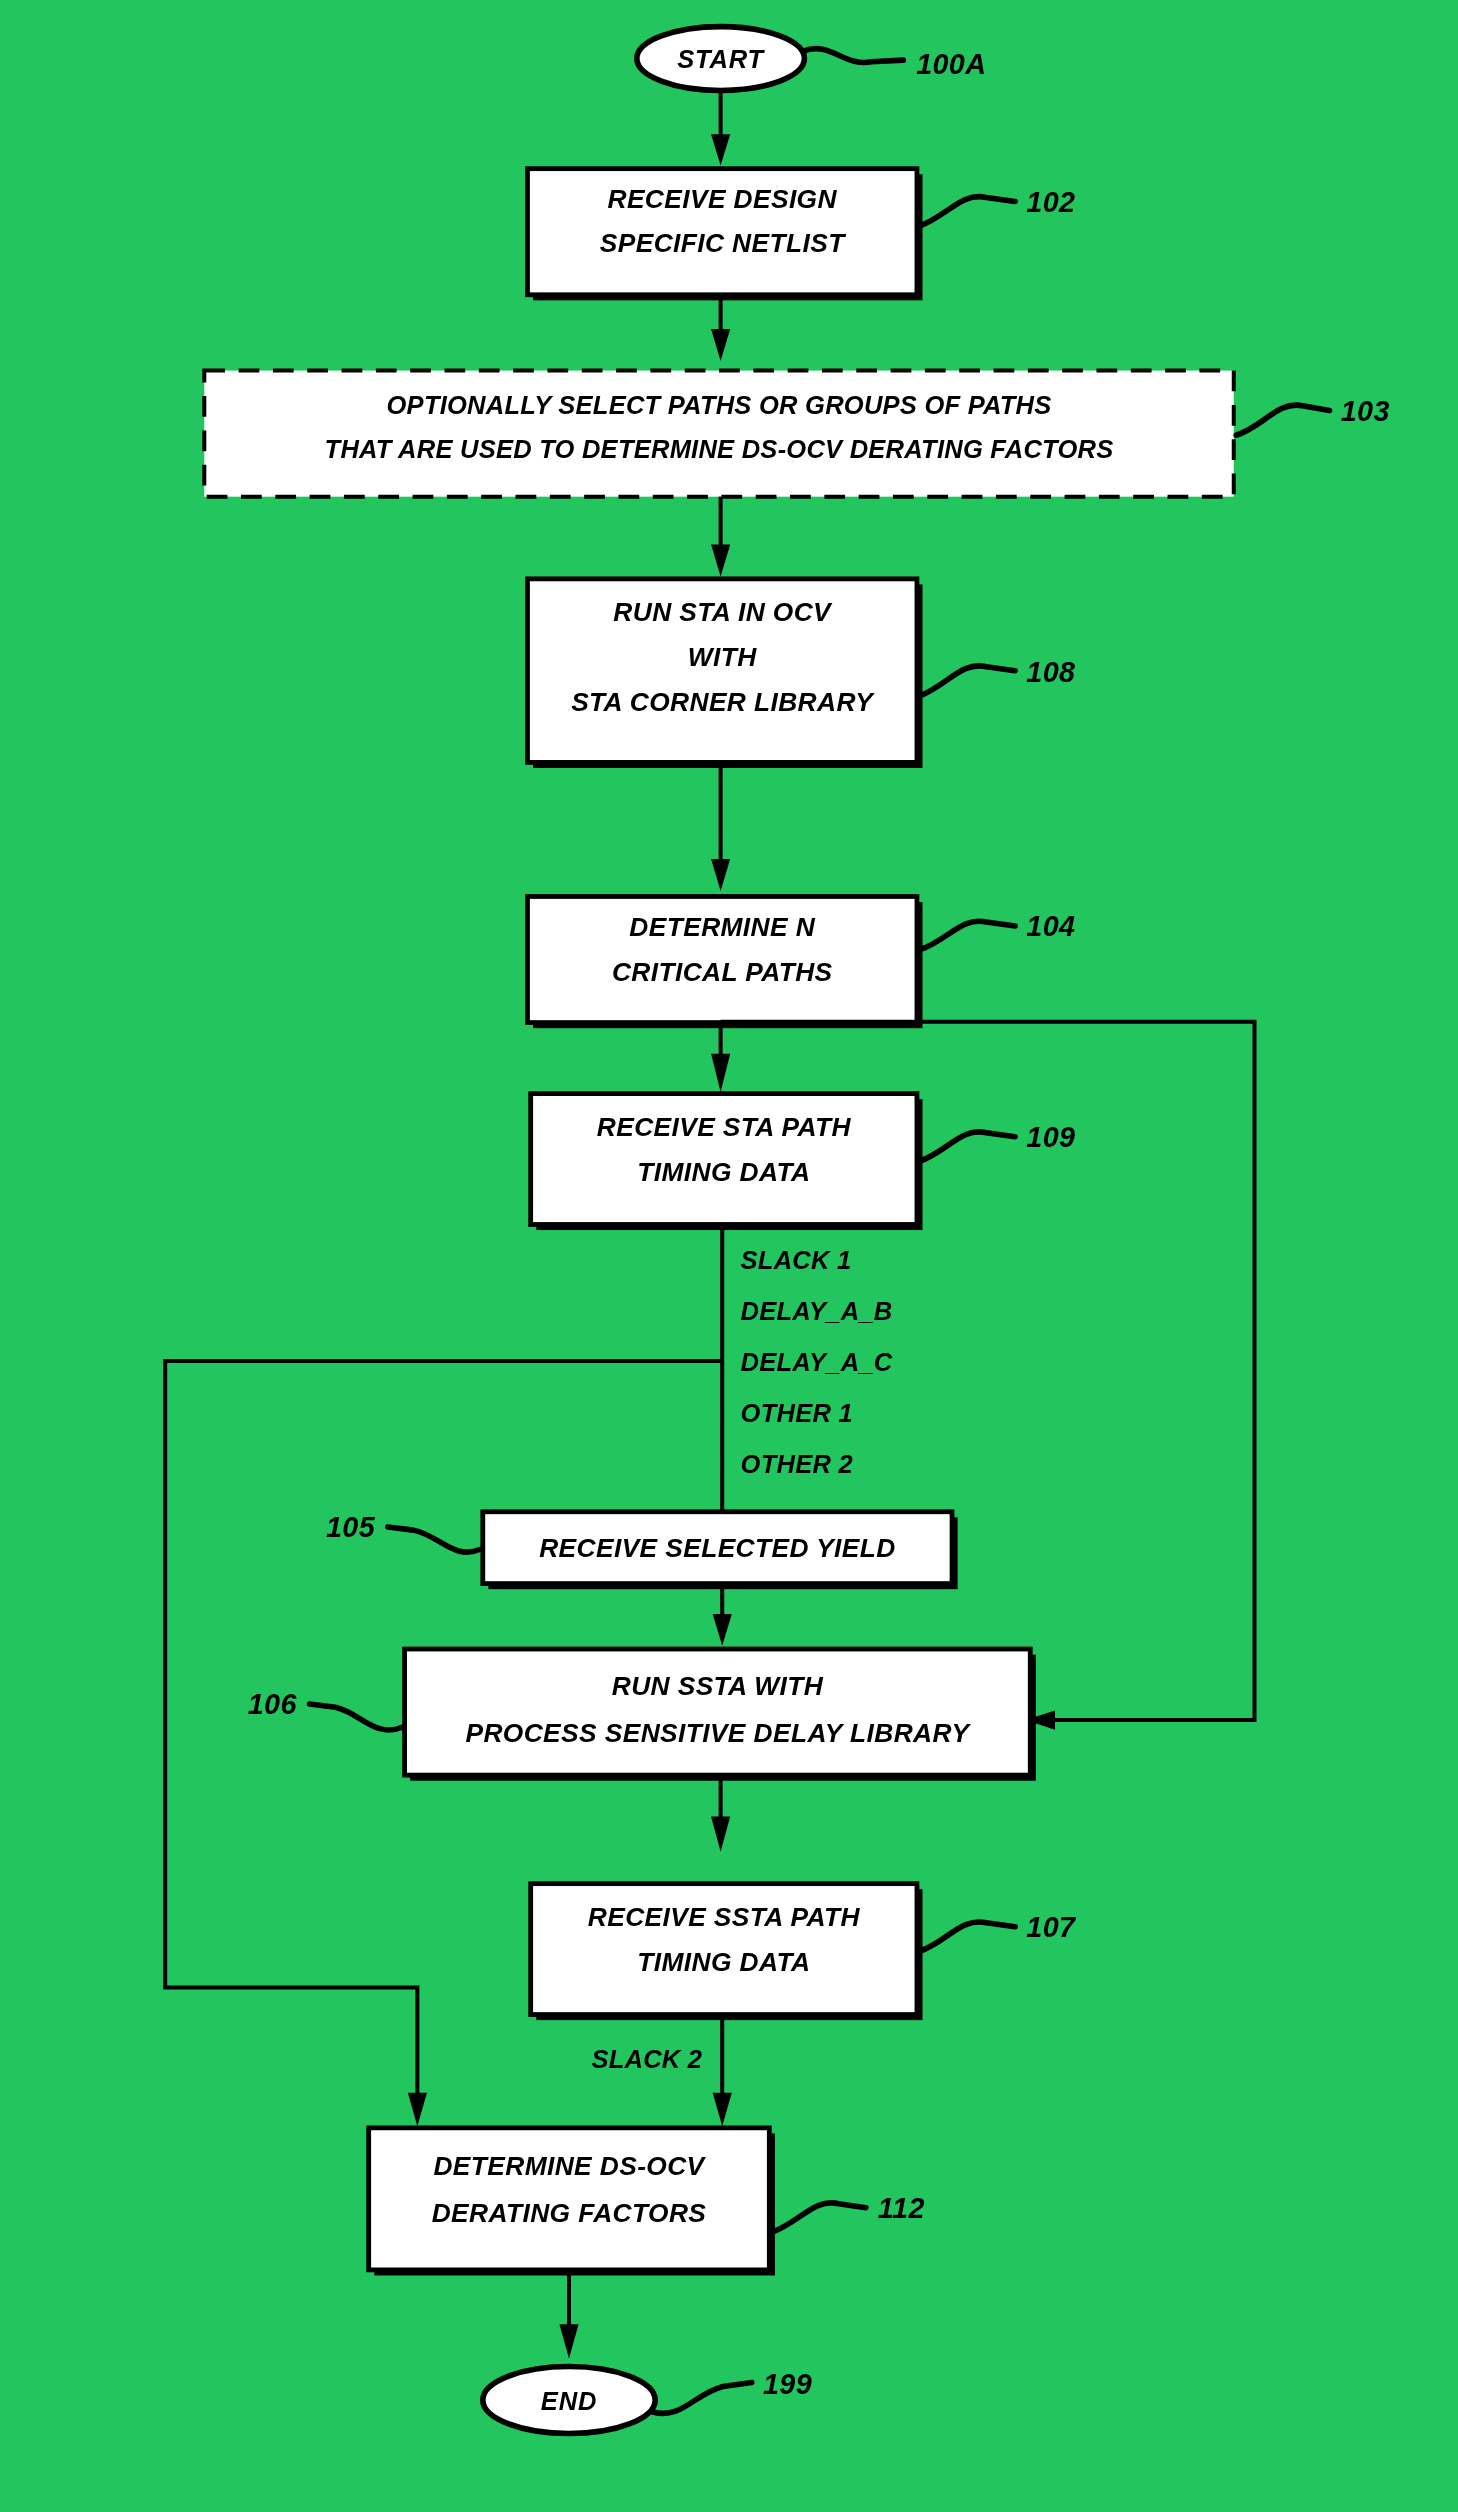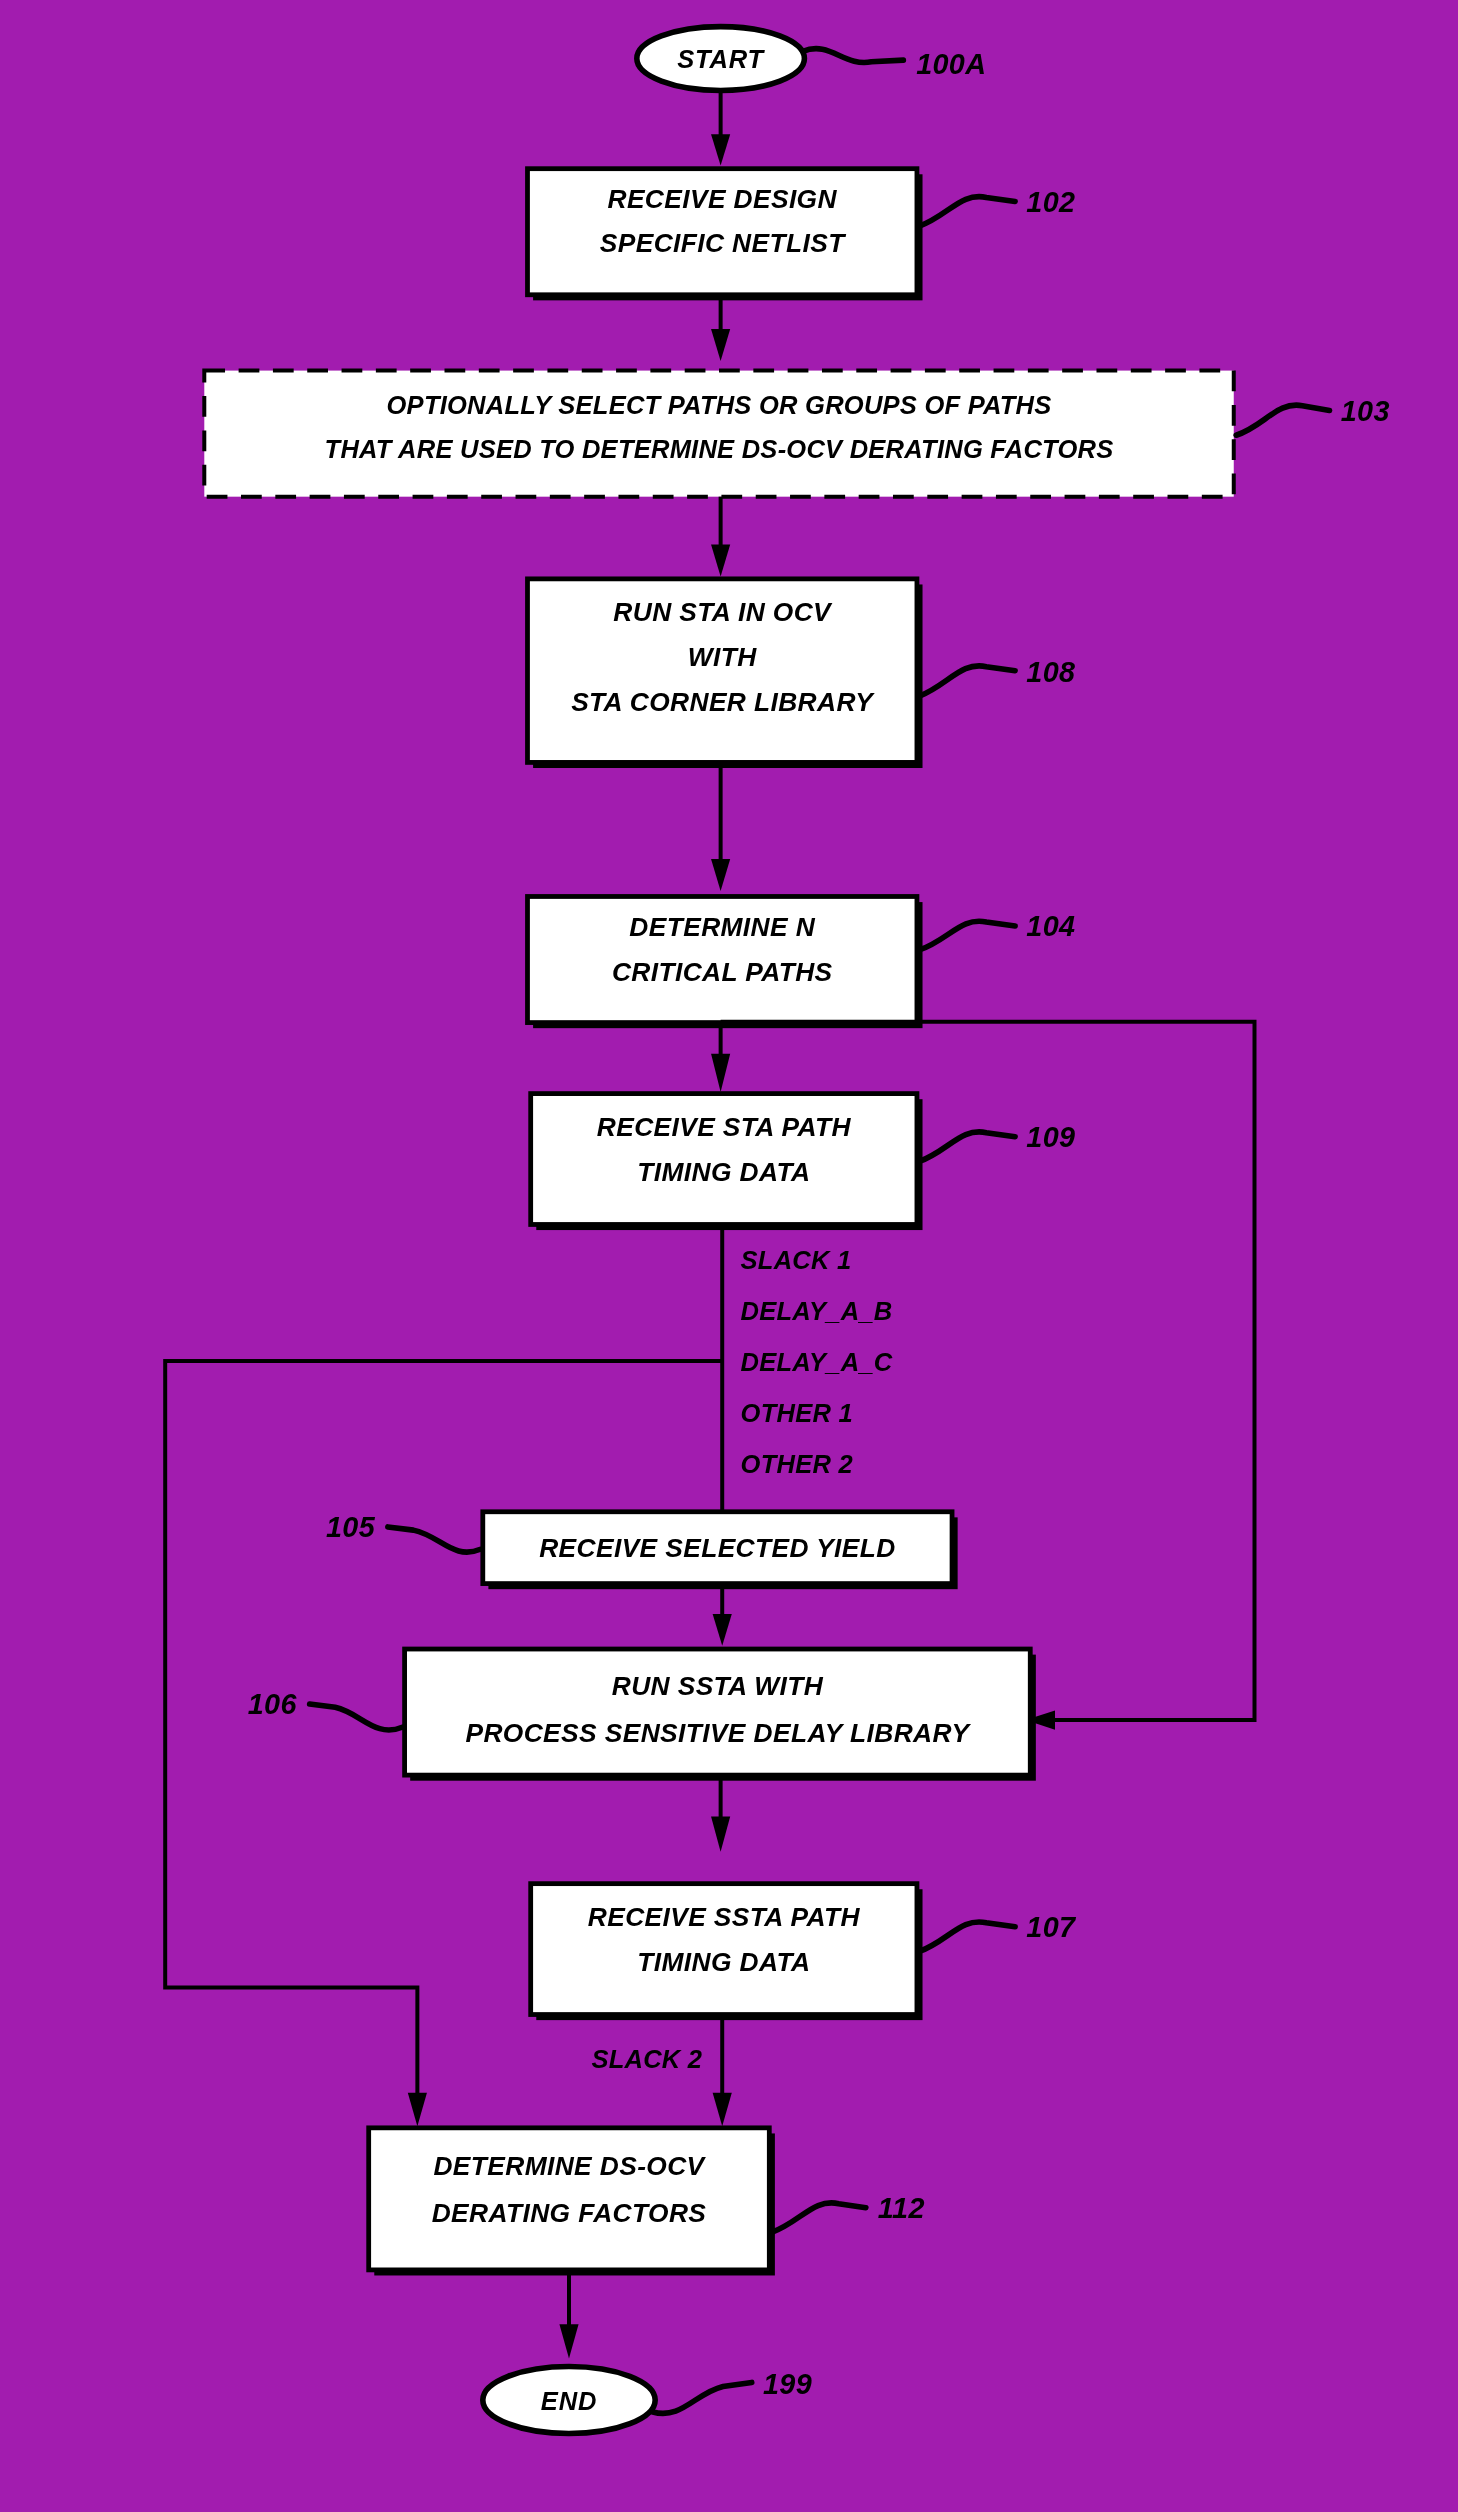--- a/index.html
+++ b/index.html
@@ -10,21 +10,21 @@
   body {
     width: 1458px;
     height: 2512px;
     font-family: "Liberation Sans", sans-serif;
     overflow: hidden;
   }
   #flowchart-root {
     position: relative;
     width: 1458px;
     height: 2512px;
-    background: #a21caf;
+    background: #22c55e;
   }
   svg#flow-svg {
     display: block;
     width: 1458px;
     height: 2512px;
   }
   .node-shape {
     fill: #ffffff;
     stroke: #000000;
   }

